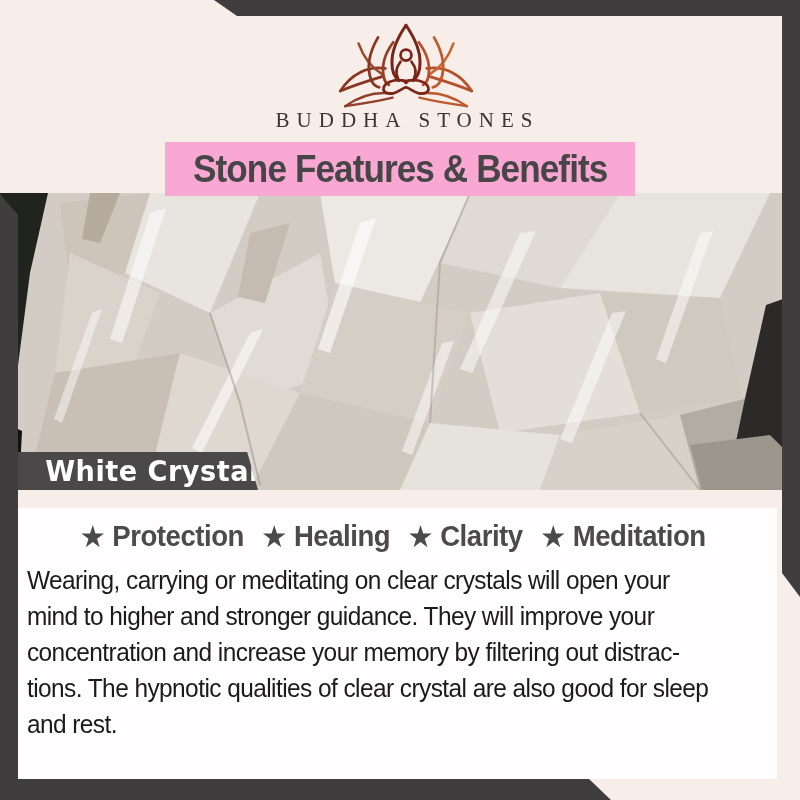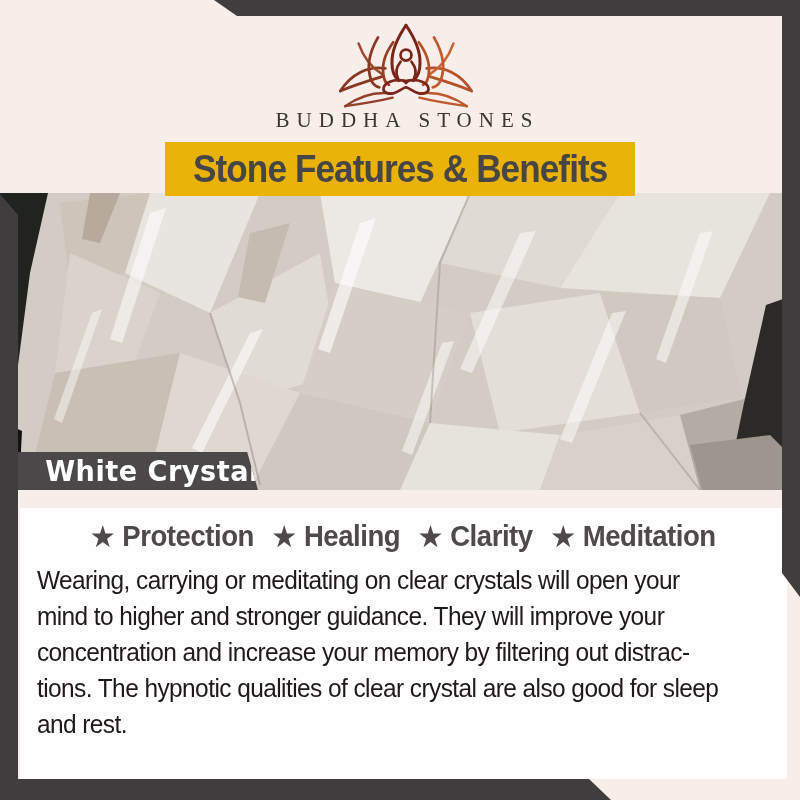--- a/index.html
+++ b/index.html
@@ -13,21 +13,21 @@
   
   .logo{position:absolute;left:333px;top:20px;width:146px;height:92px;z-index:3;}
   .brand{
     position:absolute;left:0;right:0;top:108px;z-index:3;
     text-align:center;font-family:"Liberation Serif",serif;
     font-size:21px;letter-spacing:7px;color:#3b3430;font-weight:500;margin-left:15px;
   }
   
   .heading-box{
     position:absolute;left:165px;top:142px;width:470px;height:54px;z-index:5;
-    background:#eab308;display:flex;align-items:center;justify-content:center;
+    background:#f9a8d4;display:flex;align-items:center;justify-content:center;
   }
   .heading-box h1{
     margin:0;font-size:39px;font-weight:700;color:#474546;letter-spacing:-1px;
     transform:scaleX(.9);transform-origin:center;white-space:nowrap;
   }
   
   .photo{position:absolute;left:0;top:193px;width:800px;height:297px;z-index:1;}
   
   .label-band{
     position:absolute;left:18px;top:452px;width:240px;height:38px;z-index:6;
@@ -35,21 +35,21 @@
     clip-path:polygon(0 0,95.5% 0,100% 100%,0 100%);
     display:flex;align-items:center;
   }
   .label-band span{
     font-family:"DejaVu Sans",sans-serif;font-weight:700;font-size:28px;color:#ffffff;
     padding-left:28px;letter-spacing:.5px;transform:scaleX(.97);transform-origin:left center;
     white-space:nowrap;
   }
   
   .content-box{
-    position:absolute;left:20px;top:508px;width:767px;height:271px;z-index:2;
+    position:absolute;left:10px;top:508px;width:767px;height:271px;z-index:2;
     background:#fffdfd;
   }
   .benefits{
     margin-top:12px;text-align:center;font-size:29px;font-weight:700;color:#4c4a4a;
     letter-spacing:-.5px;white-space:nowrap;
     transform:scaleX(.95);transform-origin:center;
   }
   .benefits .star{margin:0 9px 0 20px;font-size:27px;}
   .benefits .star:first-child{margin-left:0;}
   .paragraph{

